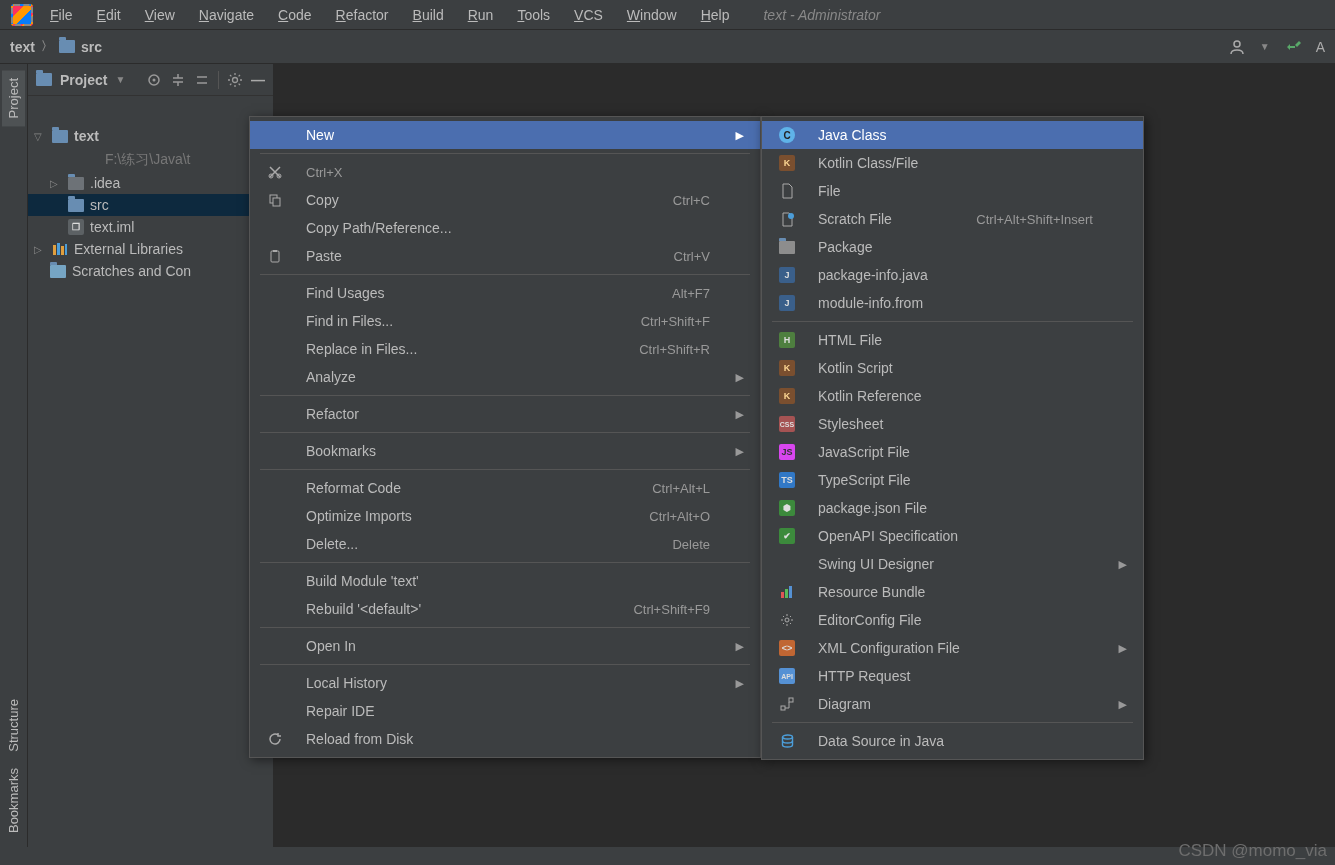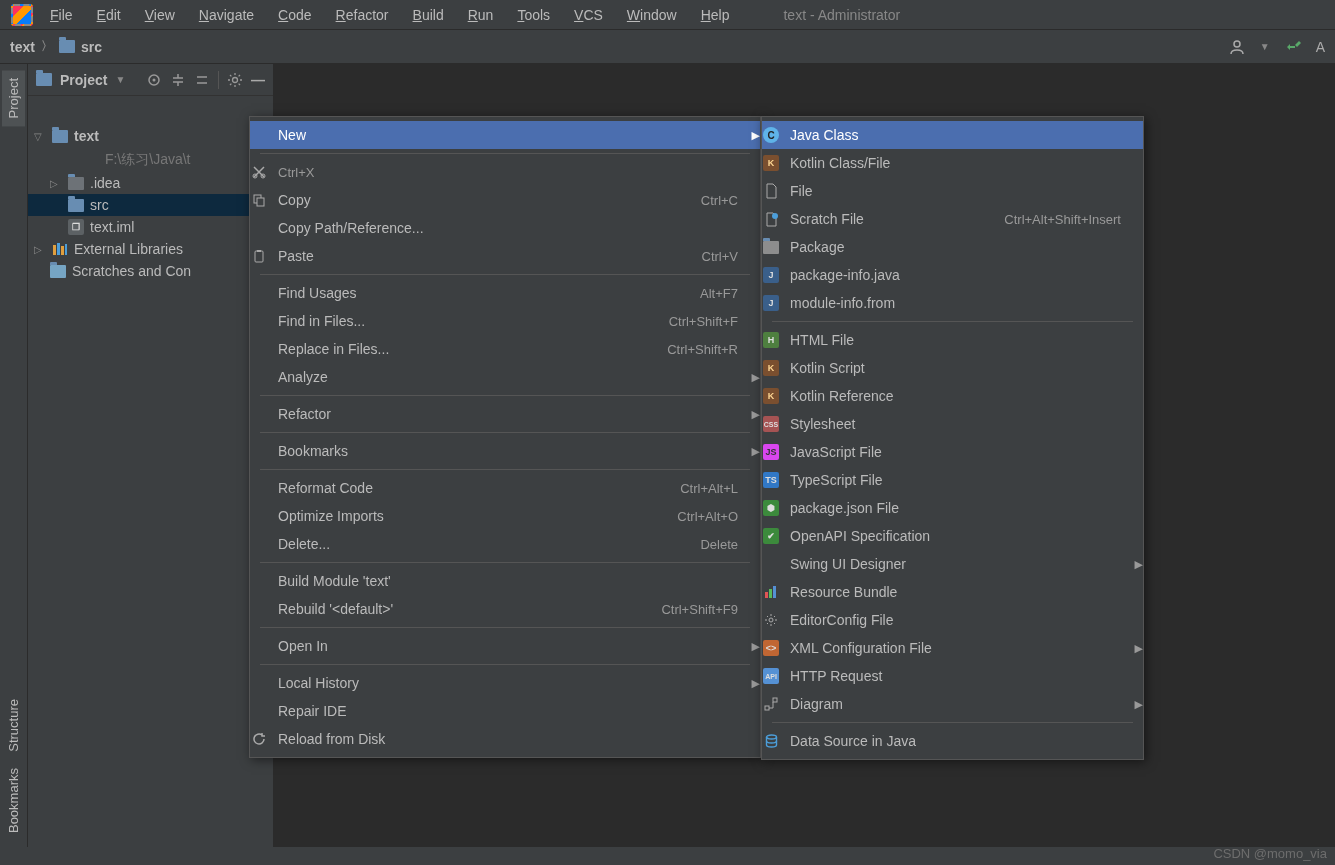--- a/index.html
+++ b/index.html
@@ -32,22 +32,23 @@
   background: linear-gradient(135deg,#fe315d 0%,#fe315d 30%,#ff9800 30%,#ff9800 60%,#087cfa 60%);
   border-radius: 3px;
   position: relative;
 }
 .menubar-item {
   padding: 4px 12px;
   cursor: pointer;
 }
 .menubar-item .underline { text-decoration: underline; }
 .window-title {
-  margin-left: 40px;
+  margin-left: 20px;
   color: #888;
+  font-style: italic;
 }
 .breadcrumb {
   height: 34px;
   background: #3c3f41;
   display: flex;
   align-items: center;
   padding: 0 10px;
   border-bottom: 1px solid #2b2b2b;
   justify-content: space-between;
 }
@@ -121,22 +122,22 @@
 .context-menu {
   position: absolute;
   background: #3c3f41;
   border: 1px solid #555;
   box-shadow: 2px 2px 10px rgba(0,0,0,0.5);
   padding: 4px 0;
 }
 .cm-item {
   display: flex;
   align-items: center;
-  padding: 4px 0;
-  gap: 10px;
+  padding: 4px 16px;
+  gap: 22px;
   cursor: pointer;
   min-height: 28px;
 }
 .cm-item.highlight { background: #4b6eaf; color: #fff; }
 .cm-item .icon-col { width: 18px; display:flex; align-items:center; justify-content:center; color:#a9a9a9; }
 .cm-item.highlight .icon-col { color:#fff; }
 .cm-item .label { flex: 1; }
 .cm-item .shortcut { color: #999; font-size: 13px; }
 .cm-item .arrow-r { width: 12px; color:#999; font-size:11px; text-align:right; }
 .cm-item.highlight .arrow-r { color:#fff; }
@@ -146,21 +147,21 @@
 #menu2 { left: 761px; top: 116px; width: 383px; }
 
 .circle-ico { width:16px; height:16px; border-radius:50%; display:inline-flex; align-items:center; justify-content:center; font-size:10px; font-weight:bold; color:#222; }
 .c-blue { background:#5fb3e8; }
 .small-ico { width:16px; height:16px; display:inline-flex; align-items:center; justify-content:center; font-size:9px; font-weight:bold; background:#5c6164; border-radius:2px; color:#ddd; }
 
 .watermark {
   position: absolute;
   right: 8px;
   bottom: 4px;
-  font-size: 13px;
+  font-size: 17px;
   color: #6d6d6d;
 }
 .statusbar { height:18px; }
 
 svg { display:block; }
 </style>
 </head>
 <body>
 
 <div class="menubar">

